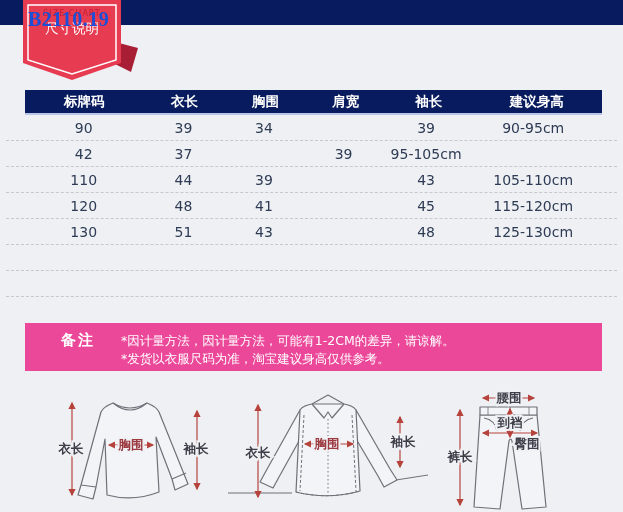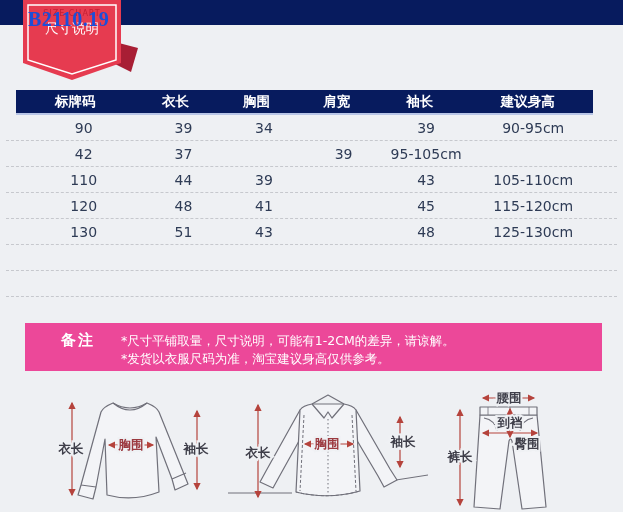--- a/index.html
+++ b/index.html
@@ -6,21 +6,21 @@
   body { background:#ccc; font-family:"DejaVu Sans", sans-serif; }
   .stage { position:relative; width:623px; height:512px; background:#eef0f3; overflow:hidden; }
 
   .topband { position:absolute; left:0; top:0; width:623px; height:25px; background:#071b5e; }
 
   .ribbon-wrap { position:absolute; left:23px; top:0; width:120px; height:84px; }
   .watermark { position:absolute; left:28px; top:8px; font-family:"Liberation Serif", serif;
                font-weight:bold; font-size:20px; color:#1d4ed8; letter-spacing:0.5px; z-index:5; }
 
   .table-area { position:absolute; left:0; top:90px; width:623px; }
-  .thead { margin-left:16px; width:577px; height:25px; background:#071b5e;
+  .thead { margin-left:25px; width:577px; height:25px; background:#071b5e;
            border-bottom:2px solid #b8c5e6; display:grid;
            grid-template-columns:20.5% 14.3% 13.8% 14% 14.8% 22.6%;
            align-items:center; }
   .thead span { color:#ffffff; font-size:13.5px; font-weight:bold; text-align:center; }
   .trow { margin:0 6px; height:26px; display:grid; padding:0 19px;
           grid-template-columns:20.5% 14.3% 13.8% 14% 14.8% 22.6%;
           align-items:center; border-bottom:1px dashed #c6c8cd; }
   .trow span { color:#2e3b55; font-size:14px; text-align:center; }
   .trow.empty-row { }
   .trow.last { border-bottom:none; }
@@ -104,21 +104,21 @@
       <span>125-130cm</span>
     </div>
     <div class="trow empty-row"></div>
     <div class="trow empty-row"></div>
     <div class="trow empty-row last"></div>
   </div>
 
   <div class="notes">
     <div class="notes-label">备注</div>
     <div class="notes-lines">
-      <div>*尺寸平铺取量，尺寸说明，可能有1-2CM的差异，请谅解。</div>
+      <div>*因计量方法，因计量方法，可能有1-2CM的差异，请谅解。</div>
       <div>*发货以衣服尺码为准，淘宝建议身高仅供参考。</div>
     </div>
   </div>
 
   <div class="diag" style="left:25px;">
     <svg width="200" height="125" viewBox="0 0 200 125">
       <defs>
         <marker id="aw1" markerWidth="7" markerHeight="7" refX="5" refY="3" orient="auto-start-reverse">
           <path d="M0,0 L6,3 L0,6 Z" fill="#b5433c"></path>
         </marker>

